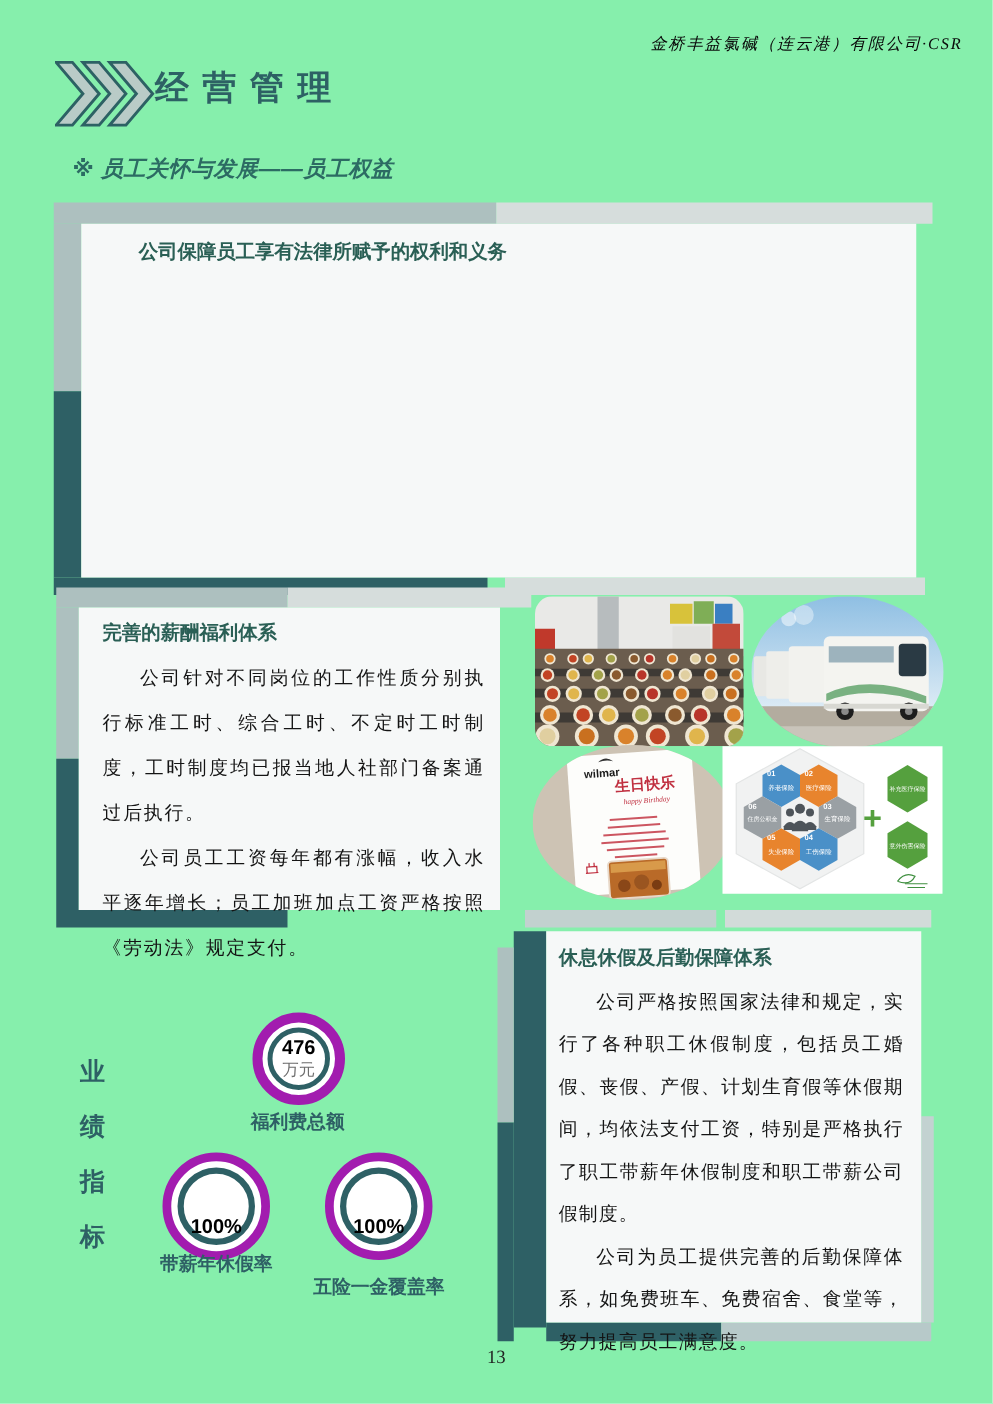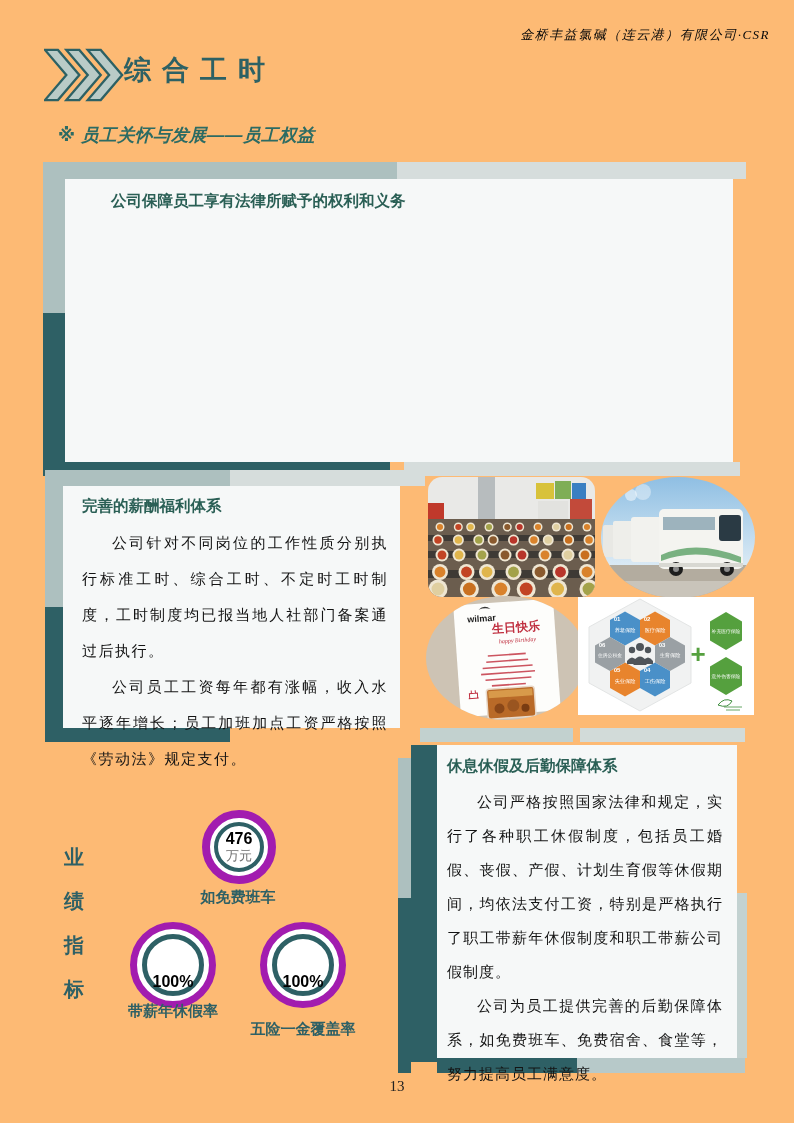--- a/index.html
+++ b/index.html
@@ -1,16 +1,16 @@
 <!DOCTYPE html>
 <html><head>
 <meta charset="utf-8">
 <style>
   html,body{margin:0;padding:0;}
-  .page{position:relative;width:794px;height:1123px;background:#fdba74;overflow:hidden;
+  .page{position:relative;width:794px;height:1123px;background:#86efac;overflow:hidden;
         font-family:"Liberation Serif","DejaVu Serif",serif;color:#161616;}
   .abs{position:absolute;}
   .sans{font-family:"Liberation Sans","DejaVu Sans",sans-serif;}
 
   .header-line{top:26px;left:0;width:770px;text-align:right;font-style:italic;
                font-size:13px;letter-spacing:1.5px;color:#090909;}
 
   .chapter-title{left:124px;top:52px;font-size:27px;font-weight:bold;color:#2d6164;
                  letter-spacing:11px;}
   .section-title{left:58px;top:123px;font-size:17.5px;font-weight:bold;font-style:italic;
@@ -66,21 +66,21 @@
 
   <div class="abs" style="left:44px;top:46px;">
     <svg width="80" height="58" viewBox="0 0 86 56">
       <g fill="#b9cbc7" stroke="#2d6164" stroke-width="2.5" stroke-linejoin="miter">
         <polygon points="1,1 15,1 38,28 15,55 1,55 24,28"></polygon>
         <polygon points="24,1 38,1 61,28 38,55 24,55 47,28"></polygon>
         <polygon points="47,1 61,1 84,28 61,55 47,55 70,28"></polygon>
       </g>
     </svg>
   </div>
-  <div class="abs chapter-title sans">综合工时</div>
+  <div class="abs chapter-title sans">经营管理</div>
 
   <div class="abs section-title sans">※ 员工关怀与发展——员工权益</div>
 
   <div class="band sage" style="left:43px;top:162px;width:354px;height:17px;"></div>
   <div class="band sage-light" style="left:397px;top:162px;width:349px;height:17px;"></div>
   <div class="band sage" style="left:43px;top:179px;width:22px;height:134px;"></div>
   <div class="band teal" style="left:43px;top:313px;width:22px;height:149px;"></div>
   <div class="band teal" style="left:43px;top:462px;width:347px;height:14px;"></div>
   <div class="band sage-light" style="left:404px;top:462px;width:336px;height:14px;"></div>
 
@@ -337,21 +337,21 @@
     <span>指</span>
     <span>标</span>
   </div>
 
   <div class="ring" style="left:202px;top:810px;width:74px;height:74px;">
     <div class="inner sans">
       <div class="stat-value">476</div>
       <div class="stat-unit">万元</div>
     </div>
   </div>
-  <div class="abs stat-label sans" style="left:168px;top:888px;">如免费班车</div>
+  <div class="abs stat-label sans" style="left:168px;top:888px;">福利费总额</div>
 
   <div class="ring ring-big" style="left:130px;top:922px;width:86px;height:86px;">
     <div class="inner sans">
       <div class="stat-value">100%</div>
     </div>
   </div>
   <div class="abs stat-label sans" style="left:103px;top:1002px;">带薪年休假率</div>
 
   <div class="ring ring-big" style="left:260px;top:922px;width:86px;height:86px;">
     <div class="inner sans">

